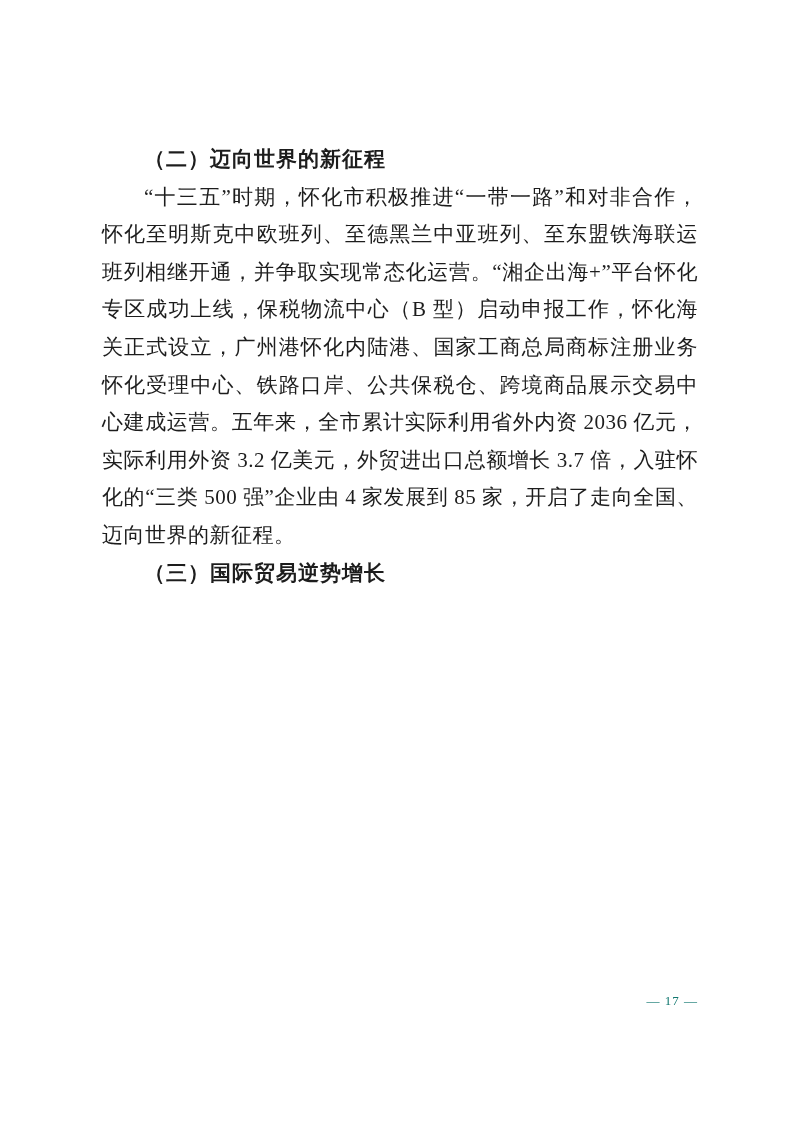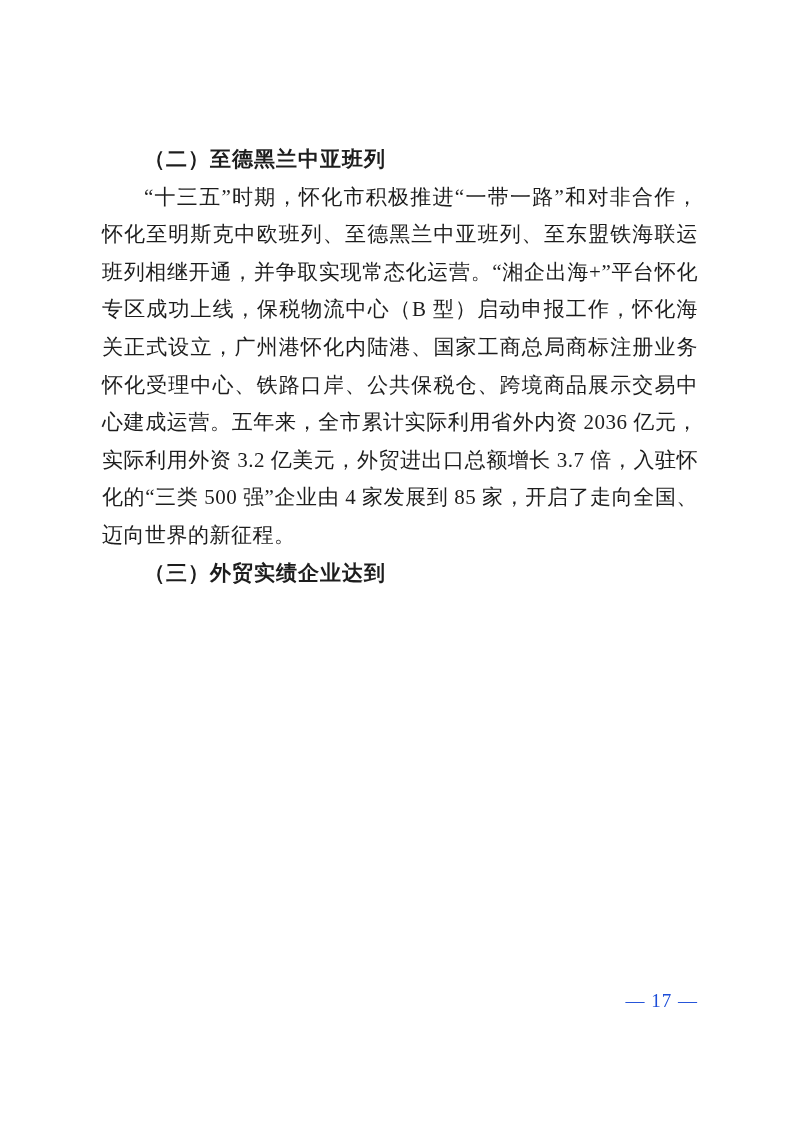--- a/index.html
+++ b/index.html
@@ -38,30 +38,30 @@
     padding: 0;
     text-indent: 2em;
     text-align: justify;
     text-justify: inter-ideograph;
     letter-spacing: 0.5px;
   }
   .page-number {
     position: absolute;
     top: 989px;
     right: 95px;
-    font-size: 19px;
+    font-size: 13px;
     line-height: 24px;
-    color: #1d4ed8;
+    color: #0f766e;
     letter-spacing: 1px;
     white-space: nowrap;
   }
 </style>
 </head>
 <body>
 
 <div class="page">
   <div class="content">
-    <h2 class="section-heading">（二）至德黑兰中亚班列</h2>
+    <h2 class="section-heading">（二）迈向世界的新征程</h2>
     <p class="body-paragraph">“十三五”时期，怀化市积极推进“一带一路”和对非合作，怀化至明斯克中欧班列、至德黑兰中亚班列、至东盟铁海联运班列相继开通，并争取实现常态化运营。“湘企出海+”平台怀化专区成功上线，保税物流中心（B 型）启动申报工作，怀化海关正式设立，广州港怀化内陆港、国家工商总局商标注册业务怀化受理中心、铁路口岸、公共保税仓、跨境商品展示交易中心建成运营。五年来，全市累计实际利用省外内资 2036 亿元，实际利用外资 3.2 亿美元，外贸进出口总额增长 3.7 倍，入驻怀化的“三类 500 强”企业由 4 家发展到 85 家，开启了走向全国、迈向世界的新征程。</p>
-    <h2 class="section-heading">（三）外贸实绩企业达到</h2>
+    <h2 class="section-heading">（三）国际贸易逆势增长</h2>
   </div>
   <div class="page-number">— 17 —</div>
 </div>
 
 </body></html>

